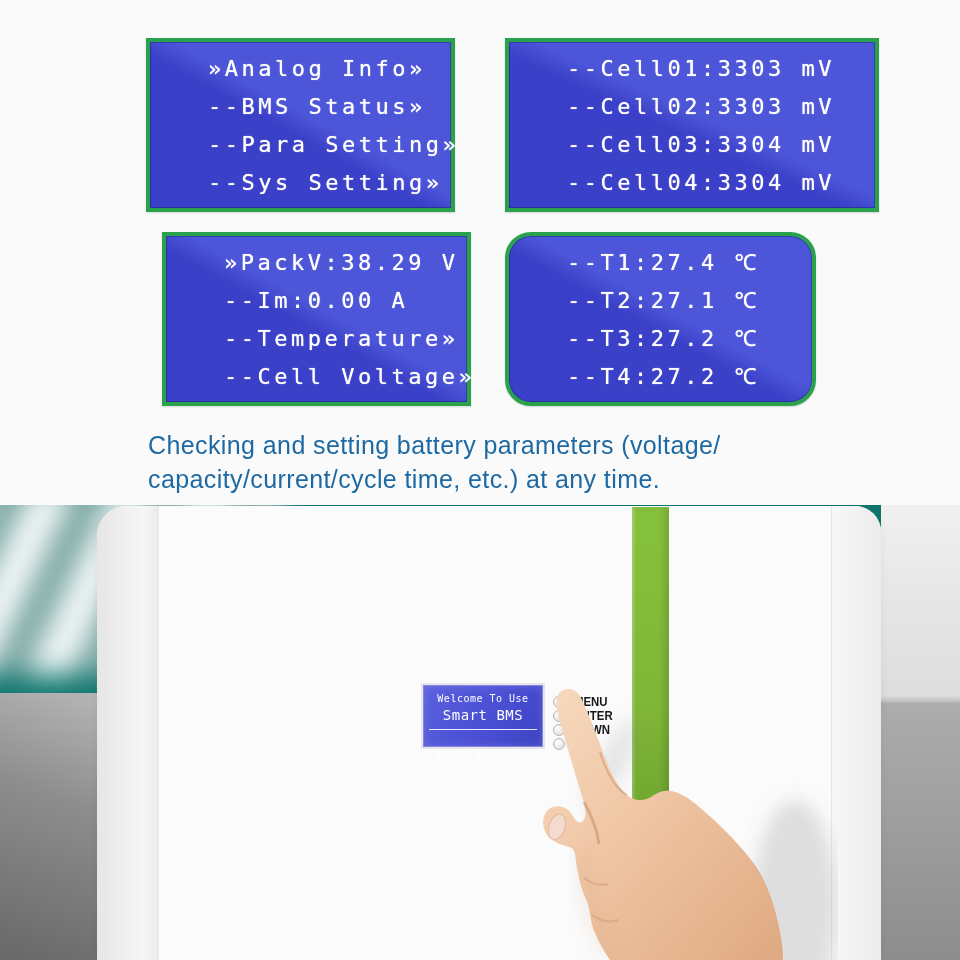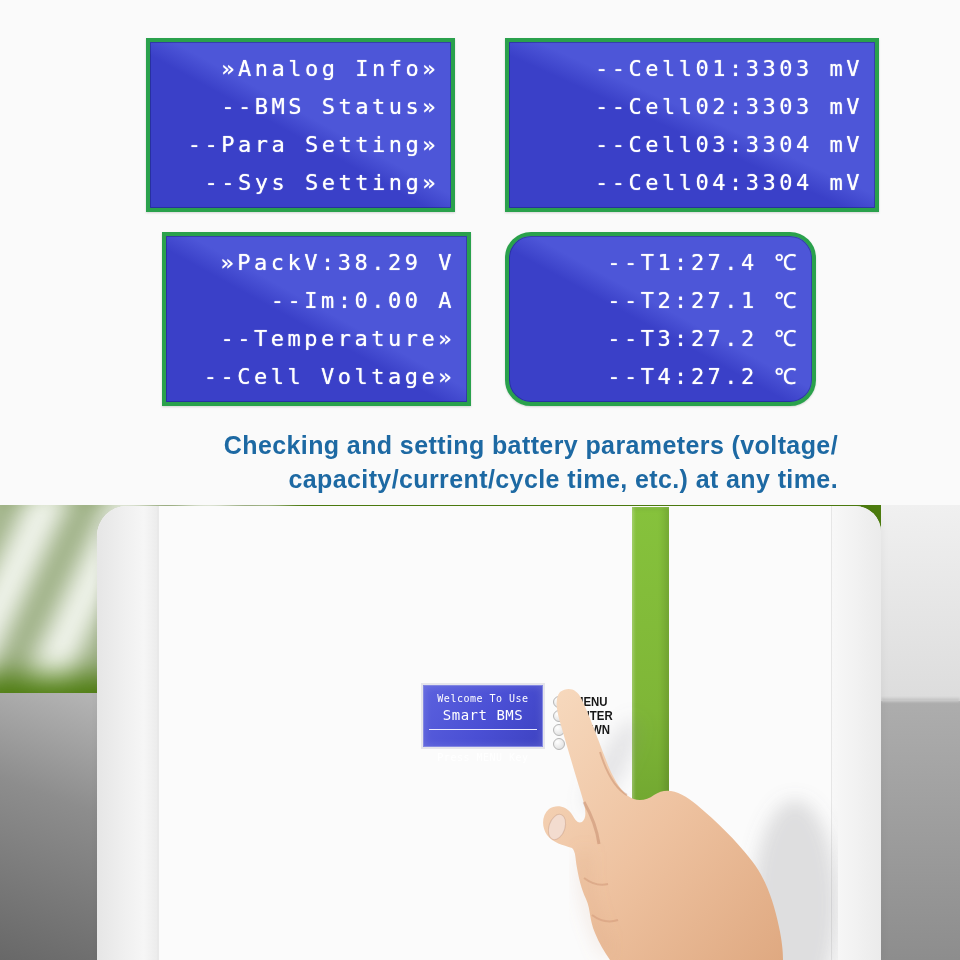--- a/index.html
+++ b/index.html
@@ -9,31 +9,31 @@
   
   .screen{position:absolute;width:309px;height:174px;box-sizing:border-box;
           border:4px solid var(--screen-border,#2aa14c);
           background:linear-gradient(to top right,var(--screen-bg-dark,#3a40c8) 46%,var(--screen-bg-light,#4d56d8) 54%);
           box-shadow:inset 0 0 0 1px rgba(10,20,90,.35), 0 1px 2px rgba(0,0,0,.15);
           padding:14px 12px 12px 12px;display:flex;flex-direction:column;justify-content:space-between;}
   .screen--1{left:146px;top:38px;}
   .screen--2{left:505px;top:38px;width:374px;}
   .screen--3{left:162px;top:232px;}
   .screen--4{left:505px;top:232px;width:311px;border-radius:26px;}
-  .row{display:flex;justify-content:flex-end;white-space:pre;
+  .row{display:flex;justify-content:flex-start;white-space:pre;
        color:var(--screen-text,#fff);font:22px/26px "DejaVu Sans Mono",monospace;
        letter-spacing:3.5px;text-shadow:0 0 1px rgba(255,255,255,.85);margin-left:46px;}
   .row .cr{letter-spacing:3.5px;}
 
   
-  .caption{position:absolute;left:138px;top:428px;width:700px;
-           color:var(--caption-text,#1d69a3);font-weight:bold;font-size:25px;line-height:34px;letter-spacing:.4px;text-align:right;}
+  .caption{position:absolute;left:148px;top:428px;width:700px;
+           color:var(--caption-text,#1d69a3);font-weight:normal;font-size:25px;line-height:34px;letter-spacing:.4px;}
 
   
-  .photo{position:absolute;left:0;top:505px;width:960px;height:455px;background:#4d7c0f;overflow:hidden;}
+  .photo{position:absolute;left:0;top:505px;width:960px;height:455px;background:#0f766e;overflow:hidden;}
   .streaks{position:absolute;left:-50px;top:-20px;width:330px;height:190px;
            background:repeating-linear-gradient(115deg,rgba(255,255,255,.95) 0 42px,rgba(198,198,198,.55) 42px 74px);
            filter:blur(14px);}
   .wall-right{position:absolute;left:881px;top:0;width:79px;height:198px;
               background:linear-gradient(180deg,#f0f0f0,#dcdcdc);}
   .floor-right{position:absolute;left:881px;top:196px;width:79px;height:259px;
                background:linear-gradient(180deg,#adadad,#8d8d8d);}
   .floor-left{position:absolute;left:0;top:188px;width:100px;height:267px;
               background:linear-gradient(200deg,#b6b6b6 0%,#8d8d8d 40%,#686868 100%);}
   .floor-edge{position:absolute;left:881px;top:193px;width:79px;height:4px;background:#c6c6c6;filter:blur(1px);}

